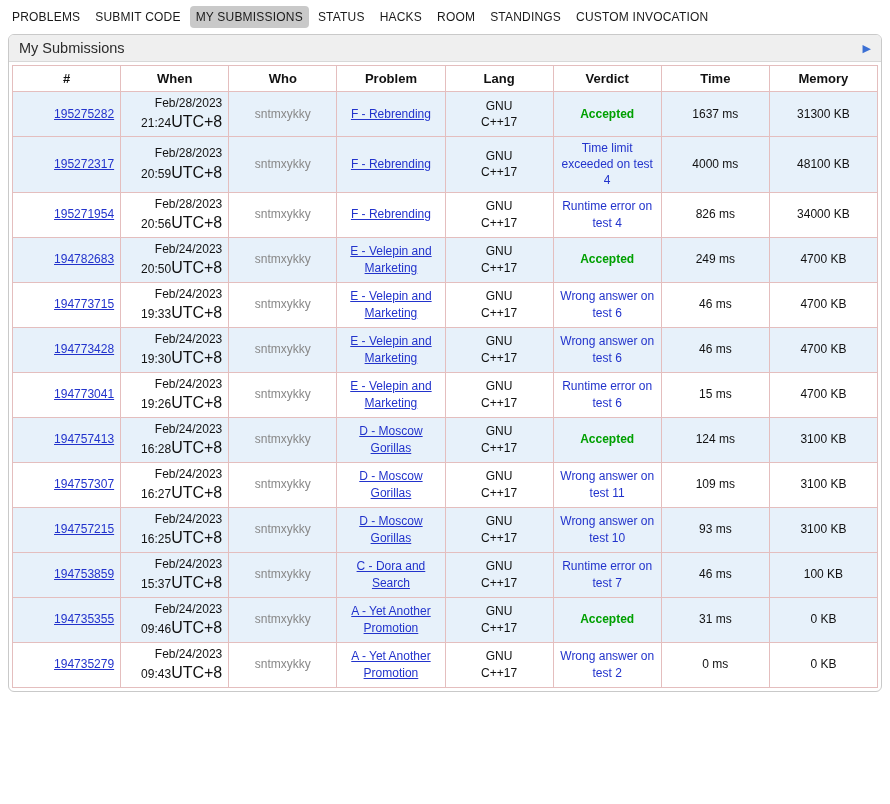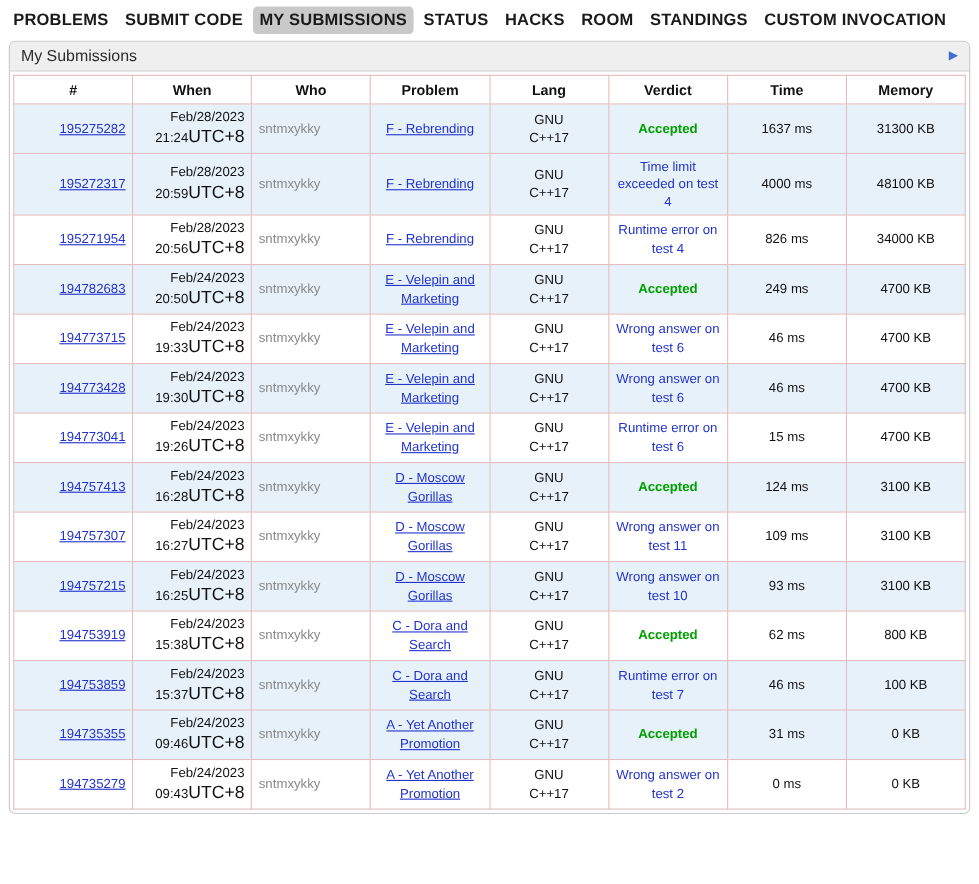--- a/index.html
+++ b/index.html
@@ -7,22 +7,22 @@
   body {
     font-family: "Liberation Sans", "DejaVu Sans", sans-serif;
     color: #111;
     width: 890px;
   }
 
   
   .topnav { display: flex; align-items: center; gap: 3px; padding: 6px 6px 4px 6px; }
   .topnav a {
     display: inline-block;
-    font-size: 15px;
-    font-weight: bold;
+    font-size: 12px;
+    font-weight: normal;
     color: #1a1a1a;
     text-decoration: none;
     padding: 4px 6px;
     border-radius: 4px;
     white-space: nowrap;
     cursor: pointer;
     letter-spacing: .2px;
   }
   .topnav a.active { background: #c9c9c9; }
 
@@ -63,21 +63,21 @@
     height: 45px;
     vertical-align: middle;
     text-align: center;
     line-height: 1.35;
     word-wrap: break-word;
   }
   tr.alt td { background: var(--row_alt, #e7f1fa); }
 
   .c-id     { width: 90px;  text-align: right; }
   .c-when   { width: 155px; text-align: right; margin-left: 48px; }
-  .c-who    { width: 78px;  text-align: left; }
+  .c-who    { width: 78px;  text-align: center; }
   .c-prob   { width: 152px; }
   .c-lang   { width: 86px;  }
   .c-verdict{ width: 168px; }
   .c-time   { width: 69px; margin-left: 23px;  }
 
   a.link { color: var(--link, #2233cc); text-decoration: underline; cursor: pointer; }
   .who { color: var(--who, #888888); }
   .tz { font-size: 16px; }
   .verdict.rejected { color: var(--link, #2233cc); }
   .verdict.accepted { color: var(--accepted, #00a000); font-weight: bold; }
@@ -239,33 +239,20 @@
               <div>Feb/24/2023</div>
               <div>16:25<span class="tz">UTC+8</span></div>
             </td>
             <td class="c-who"><span class="who">sntmxykky</span></td>
             <td class="c-prob"><a class="link">D - Moscow Gorillas</a></td>
             <td class="c-lang">GNU<br>C++17</td>
             <td class="c-verdict"><span class="verdict rejected">Wrong answer on test 10</span></td>
             <td class="c-time">93 ms</td>
             <td class="c-mem">3100 KB</td>
           </tr>
-          <tr>
-            <td class="c-id"><a class="link">194753919</a></td>
-            <td class="c-when">
-              <div>Feb/24/2023</div>
-              <div>15:38<span class="tz">UTC+8</span></div>
-            </td>
-            <td class="c-who"><span class="who">sntmxykky</span></td>
-            <td class="c-prob"><a class="link">C - Dora and Search</a></td>
-            <td class="c-lang">GNU<br>C++17</td>
-            <td class="c-verdict"><span class="verdict accepted">Accepted</span></td>
-            <td class="c-time">62 ms</td>
-            <td class="c-mem">800 KB</td>
-          </tr>
           <tr class="alt">
             <td class="c-id"><a class="link">194753859</a></td>
             <td class="c-when">
               <div>Feb/24/2023</div>
               <div>15:37<span class="tz">UTC+8</span></div>
             </td>
             <td class="c-who"><span class="who">sntmxykky</span></td>
             <td class="c-prob"><a class="link">C - Dora and Search</a></td>
             <td class="c-lang">GNU<br>C++17</td>
             <td class="c-verdict"><span class="verdict rejected">Runtime error on test 7</span></td>

